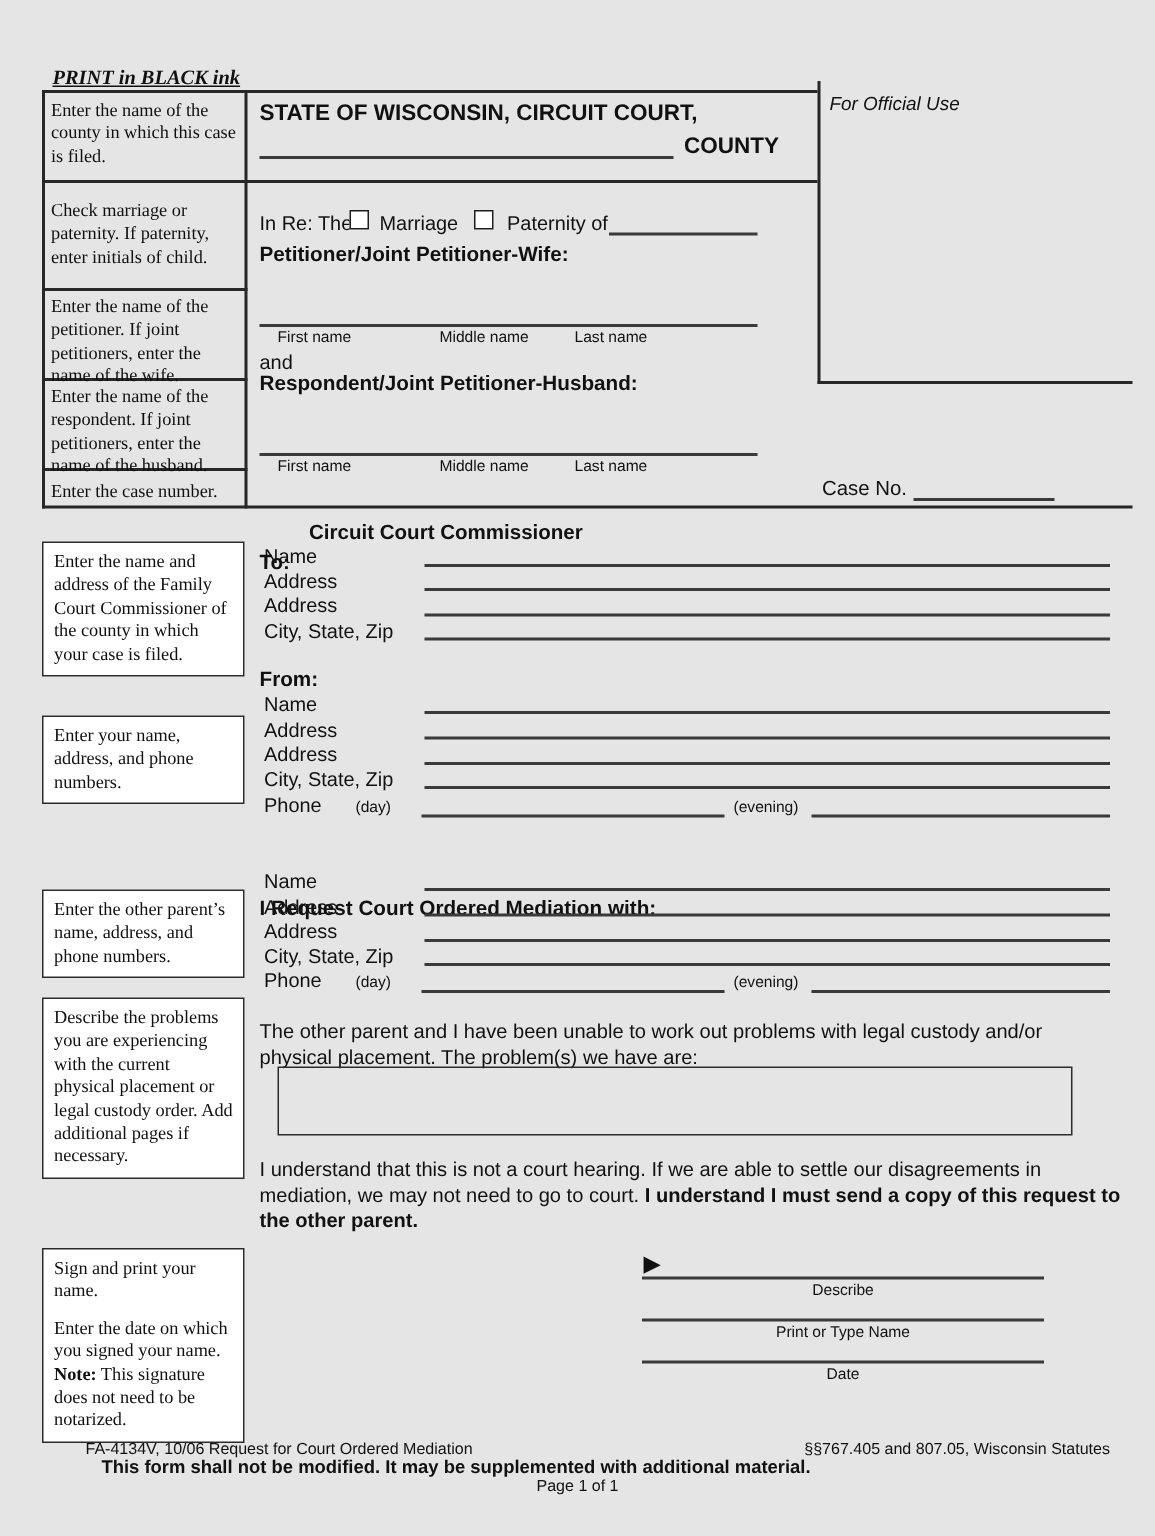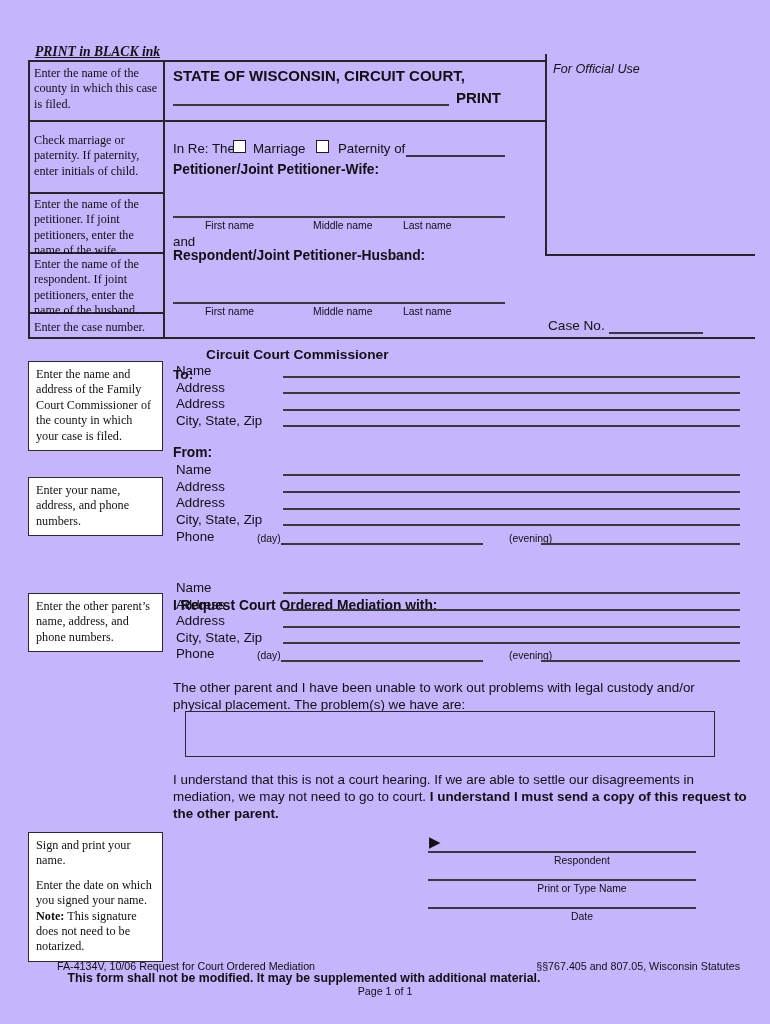--- a/index.html
+++ b/index.html
@@ -1,17 +1,17 @@
 <!DOCTYPE html>
 <html><head>
 <meta charset="utf-8">
 <style>
   html,body{margin:0;padding:0;background:#888;}
   .page{
-    position:relative;width:770px;height:1024px;background:#c4b5fd;
+    position:relative;width:770px;height:1024px;background:#e5e5e5;
     margin:0 auto;overflow:hidden;color:#111;
     font-family:"Liberation Sans","DejaVu Sans",sans-serif;
     -webkit-font-smoothing:antialiased;
   }
   .abs{position:absolute;}
   
   .rule{position:absolute;background:#272727;}
   
   .fline{position:absolute;background:#3a3a3a;height:1.5px;}
   
@@ -25,21 +25,21 @@
     position:absolute;left:28px;width:135px;box-sizing:border-box;
     border:1.6px solid #2b2b2b;padding:5px 6px 6px 7px;
     font-family:"Liberation Serif","DejaVu Serif",serif;
     font-size:12.2px;line-height:1.26;color:#101010;background:#fff;
   }
   .sbox p{margin:0 0 9px 0;}
   .sbox p:last-child{margin:0;}
   .b{font-weight:bold;}
   .body-txt{font-size:13.3px;}
   .flabel{position:absolute;left:176px;font-size:13.3px;}
-  .small{font-size:10.4px;margin-left:20px;}
+  .small{font-size:10.4px;}
   .cb{position:absolute;width:13px;height:13px;border:1.6px solid #1d1d1d;background:#fff;box-sizing:border-box;}
   .center{text-align:center;}
   .para{position:absolute;left:173px;font-size:13.4px;line-height:1.27;}
 </style>
 </head>
 <body>
 
 <div class="page">
 
   <div class="abs" style="left:35px;top:44px;font-family:'Liberation Serif','DejaVu Serif',serif;font-size:13.6px;font-weight:bold;font-style:italic;text-decoration:underline;">PRINT in BLACK ink</div>
@@ -57,21 +57,21 @@
   <div class="rule" style="left:545px;top:254px;width:210px;height:1.6px;"></div>
 
   <div class="sb" style="top:66px;">Enter the name of the county in which this case is filed.</div>
   <div class="sb" style="top:133px;">Check marriage or paternity.  If paternity, enter initials of child.</div>
   <div class="sb" style="top:197px;">Enter the name of the petitioner.  If joint petitioners, enter the name of the wife.</div>
   <div class="sb" style="top:257px;">Enter the name of the respondent.  If joint petitioners, enter the name of the husband.</div>
   <div class="sb" style="top:320px;">Enter the case number.</div>
 
   <div class="abs b" style="left:173px;top:67px;font-size:15px;">STATE OF WISCONSIN, CIRCUIT COURT,</div>
   <div class="fline" style="left:173px;top:104px;width:276px;"></div>
-  <div class="abs b" style="left:456px;top:89px;font-size:15px;">PRINT</div>
+  <div class="abs b" style="left:456px;top:89px;font-size:15px;">COUNTY</div>
 
   <div class="abs body-txt" style="left:173px;top:141px;">In Re: The</div>
   <div class="cb" style="left:233px;top:140px;"></div>
   <div class="abs body-txt" style="left:253px;top:141px;">Marriage</div>
   <div class="cb" style="left:316px;top:140px;"></div>
   <div class="abs body-txt" style="left:338px;top:141px;">Paternity of</div>
   <div class="fline" style="left:406px;top:155px;width:99px;"></div>
 
   <div class="abs b" style="left:173px;top:162px;font-size:13.8px;">Petitioner/Joint Petitioner-Wife:</div>
 
@@ -137,37 +137,38 @@
   <div class="flabel" style="top:630px;">City, State, Zip</div>
   <div class="fline" style="left:283px;top:642px;width:457px;"></div>
   <div class="flabel" style="top:646px;">Phone</div>
   <div class="abs small" style="left:237px;top:650px;">(day)</div>
   <div class="fline" style="left:281px;top:660px;width:202px;"></div>
   <div class="abs small" style="left:489px;top:650px;">(evening)</div>
   <div class="fline" style="left:541px;top:660px;width:199px;"></div>
 
   <div class="sbox" style="top:593px;">Enter the other parent’s name, address, and phone numbers.</div>
 
+  <div class="sbox" style="top:665px;">Describe the problems you are experiencing with the current physical placement or legal custody order.  Add additional pages if necessary.</div>
 
   <div class="para" style="top:679px;width:572px;">The other parent and I have been unable to work out problems with legal custody and/or physical placement.  The problem(s) we have are:</div>
 
   <div class="abs" style="left:185px;top:711px;width:530px;height:46px;border:1.5px solid #2b2b2b;box-sizing:border-box;"></div>
 
   <p class="para" style="top:771px;width:576px;margin:0;">
     <span>I understand that this is not a court hearing.  If we are able to settle our disagreements in mediation, we may not need to go to court.  </span><span class="b">I understand I must send a copy of this request to the other parent.</span>
   </p>
 
   <div class="sbox" style="top:832px;min-height:92px;">
     <p>Sign and print your name.</p>
     <p><span>Enter the date on which you signed your name. </span><span class="b">Note:</span><span> This signature does not need to be notarized.</span></p>
   </div>
 
   <div class="abs" style="left:429px;top:833px;font-size:15px;font-family:'DejaVu Sans',sans-serif;">▶</div>
   <div class="fline" style="left:428px;top:851px;width:268px;height:2px;"></div>
-  <div class="abs small center" style="left:428px;top:855px;width:268px;">Respondent</div>
+  <div class="abs small center" style="left:428px;top:855px;width:268px;">Describe</div>
 
   <div class="fline" style="left:428px;top:879px;width:268px;"></div>
   <div class="abs small center" style="left:428px;top:883px;width:268px;">Print or Type Name</div>
 
   <div class="fline" style="left:428px;top:907px;width:268px;"></div>
   <div class="abs small center" style="left:428px;top:911px;width:268px;">Date</div>
 
   <div class="abs" style="left:57px;top:960px;font-size:10.7px;">FA-4134V, 10/06 Request for Court Ordered Mediation</div>
   <div class="abs" style="right:30px;top:960px;font-size:10.7px;">§§767.405 and 807.05, Wisconsin Statutes</div>
   <div class="abs b center" style="left:0;top:971px;width:608px;font-size:12.3px;">This form shall not be modified.  It may be supplemented with additional material.</div>

